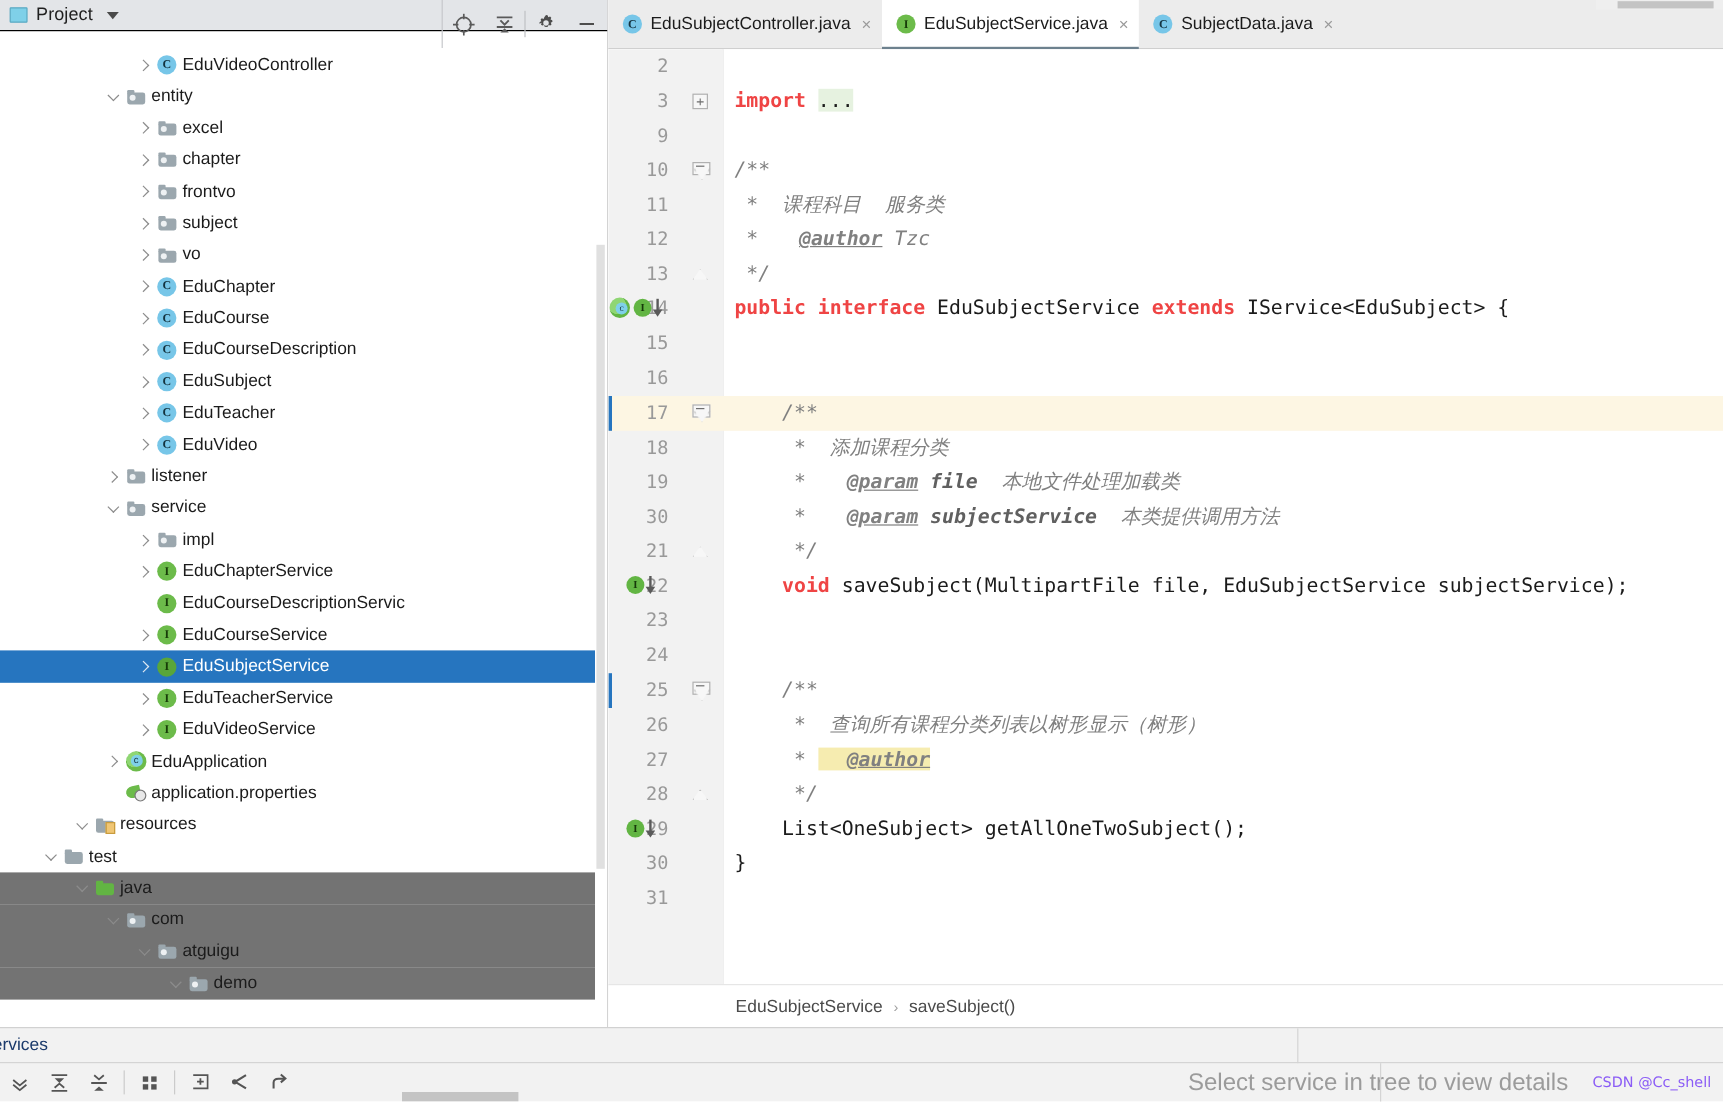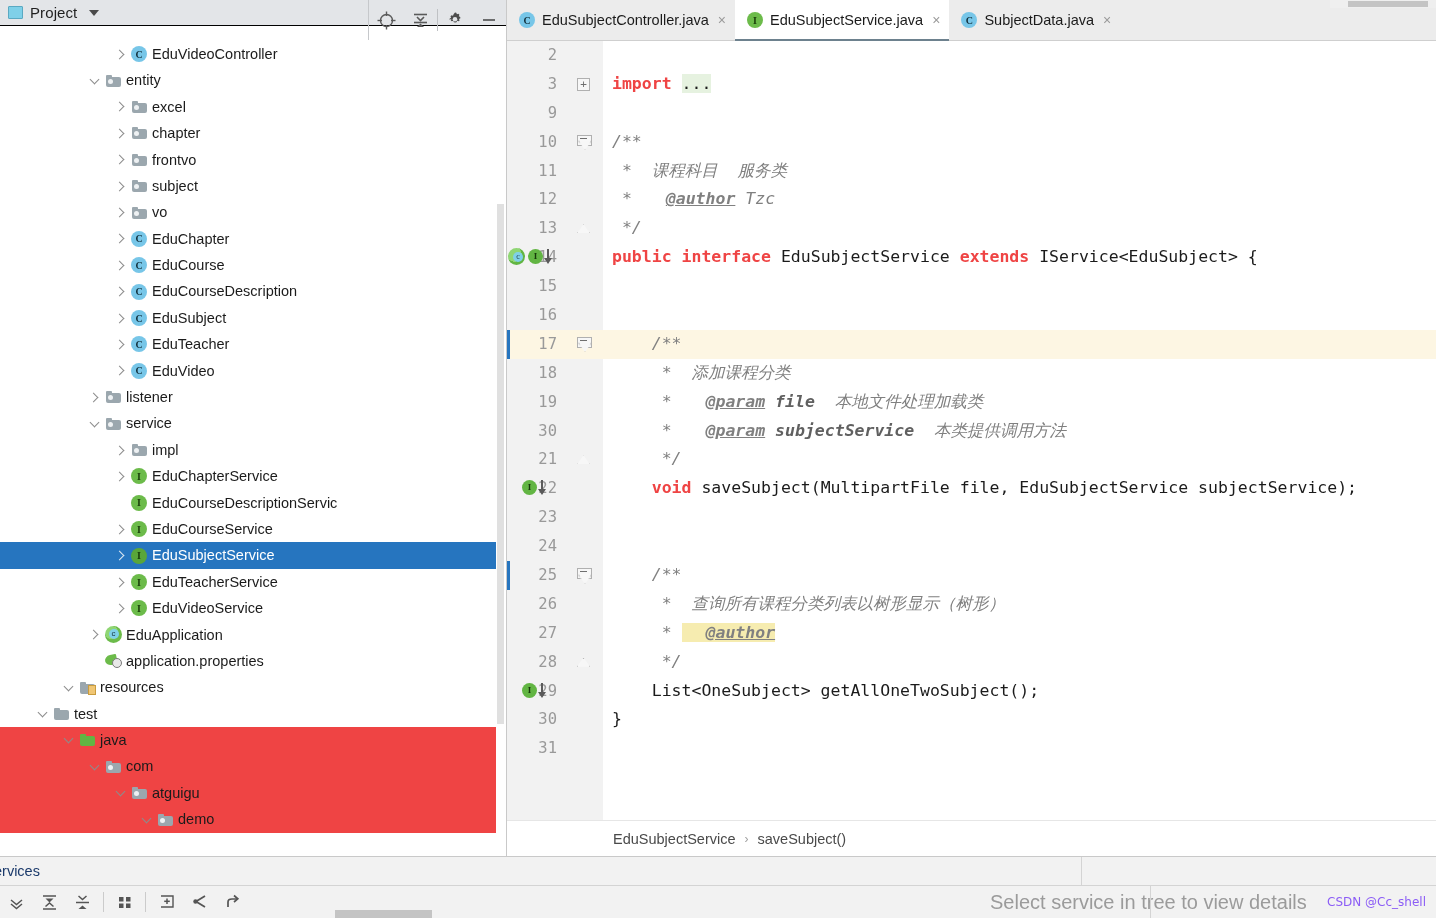--- a/index.html
+++ b/index.html
@@ -53,21 +53,21 @@
   #tree {
     position: absolute; left:0; top: 41px; right: 10px; bottom: 0;
     overflow: hidden;
     font-size: 14.5px; color: #1b1b1b;
   }
   .trow {
     height: 26.4px; display: flex; align-items: center;
     white-space: nowrap; cursor: pointer; position: relative;
   }
   .trow.sel { background: #2675bf; color:#fff; }
-  .trow.greenbg { background: #ef4444; }
+  .trow.greenbg { background: #737373; }
   .arrow {
     width: 17px; min-width:17px; display:inline-flex; align-items:center; justify-content:center;
     color:#8c8c8c; font-size: 11px;
   }
   .arrow.none { visibility:hidden; }
   .trow.sel .arrow { color:#dfe9f2; }
   .chev-r::before { content:""; display:block; width:6px; height:6px;
     border-right:1.8px solid currentColor; border-top:1.8px solid currentColor;
     transform: rotate(45deg); margin-left:-2px;}
   .chev-d::before { content:""; display:block; width:6px; height:6px;

